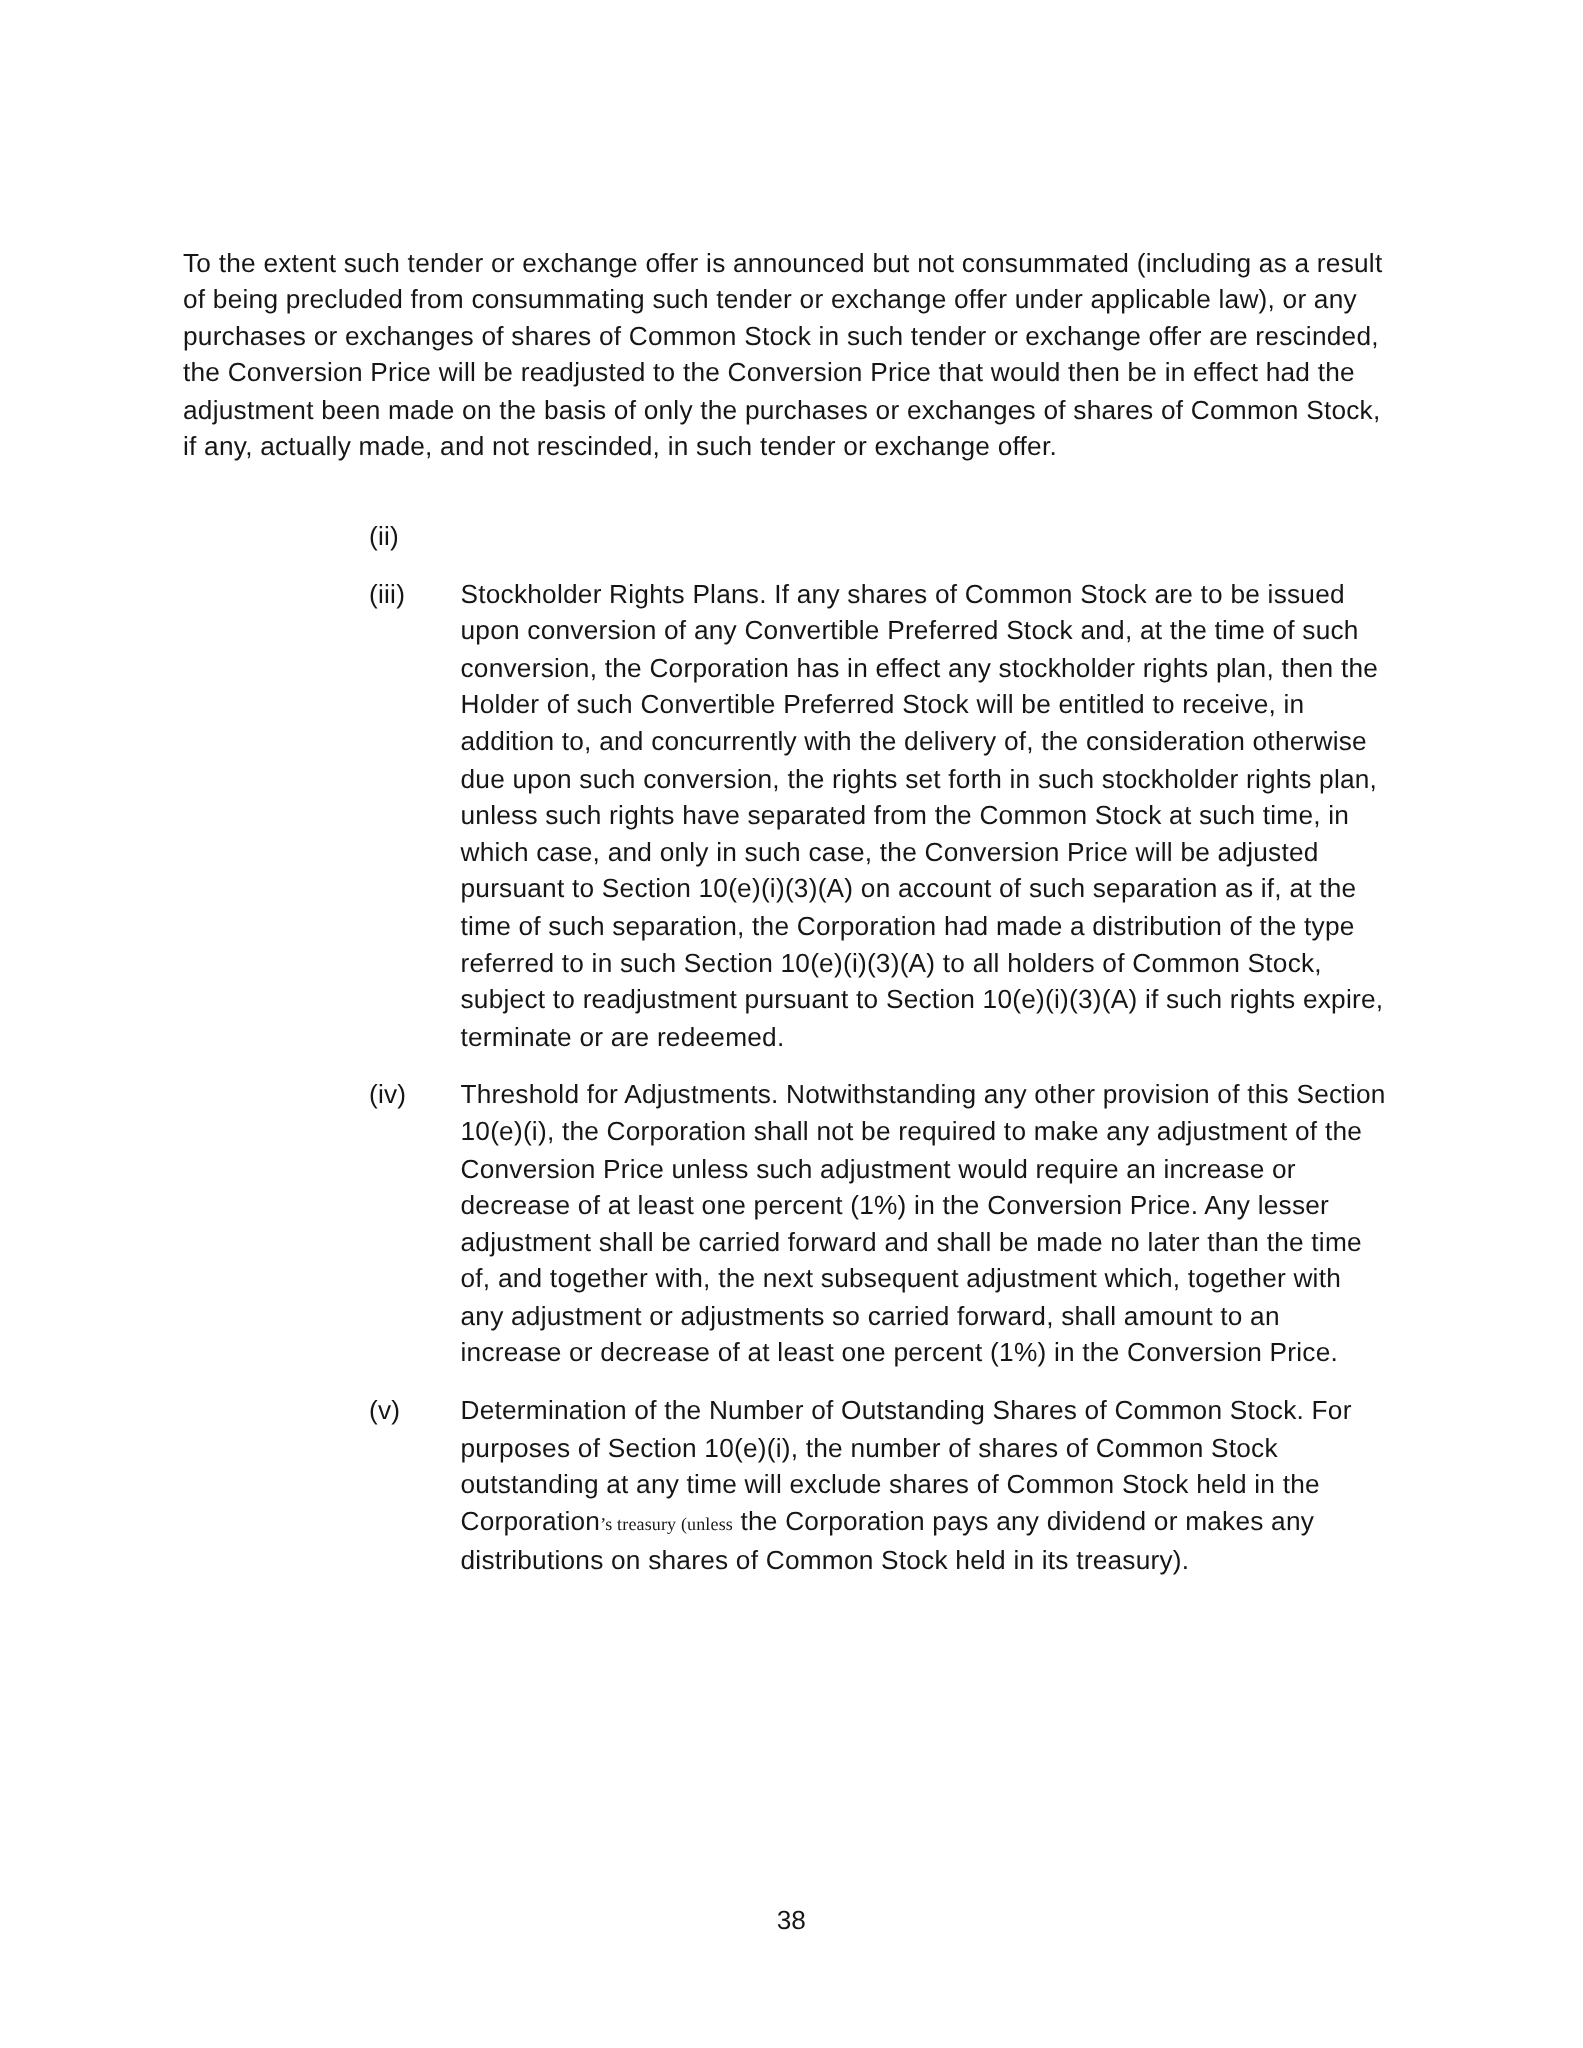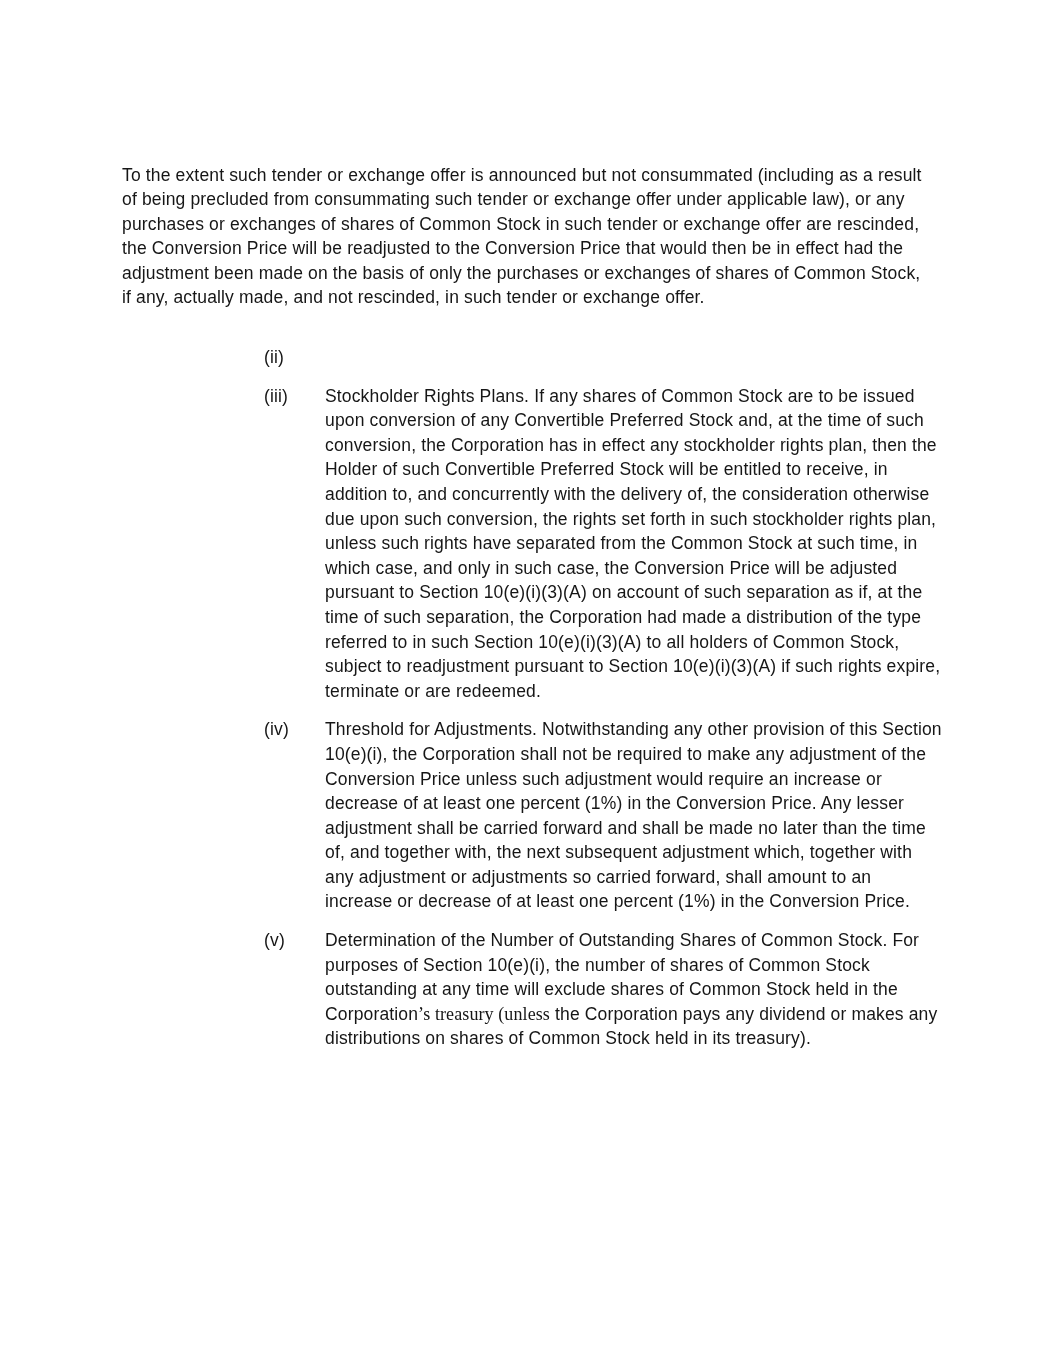--- a/index.html
+++ b/index.html
@@ -22,21 +22,21 @@
     left: 122px;
     top: 117px;
     width: 808px;
     font-size: 17.5px;
     line-height: 24.6px;
     letter-spacing: 0.15px;
     text-align: left;
   }
   .items {
     position: absolute;
-    left: 264px;
+    left: 246px;
     top: 317px;
     width: 690px;
   }
   .item {
     display: flex;
     align-items: flex-start;
     margin-bottom: 14px;
     font-size: 17.5px;
     line-height: 24.6px;
     letter-spacing: 0.15px;
@@ -44,21 +44,21 @@
   .item-label {
     flex: none;
     width: 61px;
   }
   .item-body {
     flex: none;
     width: 618px;
   }
   .serif-fragment {
     font-family: "Liberation Serif", serif;
-    font-size: 18px;
+    font-size: 12px;
     letter-spacing: 0.1px;
   }
   .page-number {
     position: absolute;
     left: 0;
     top: 1241px;
     width: 1055px;
     text-align: center;
     font-size: 17.5px;
     line-height: 22px;
@@ -88,14 +88,15 @@
     </div>
 
     <div class="item">
       <span class="item-label">(v)</span>
       <span class="item-body"><span>Determination of the Number of Outstanding Shares of Common Stock. For purposes of Section 10(e)(i), the number of shares of Common Stock outstanding at any time will exclude shares of Common Stock held in the Corporation</span><span class="serif-fragment">’s treasury (unless</span><span> the Corporation pays any dividend or makes any distributions on shares of Common Stock held in its treasury).</span></span>
     </div>
 
 
   </div>
 
+  <div class="page-number">38</div>
 
 </div>
 
 </body></html>

